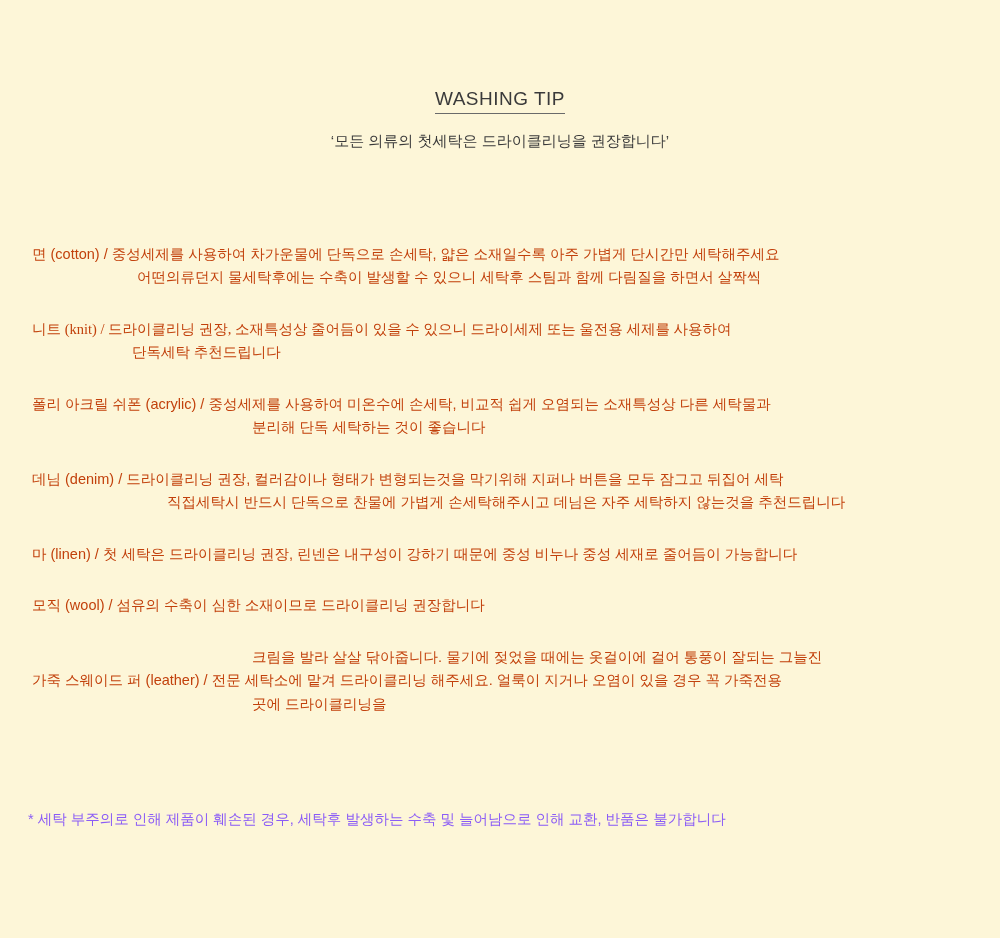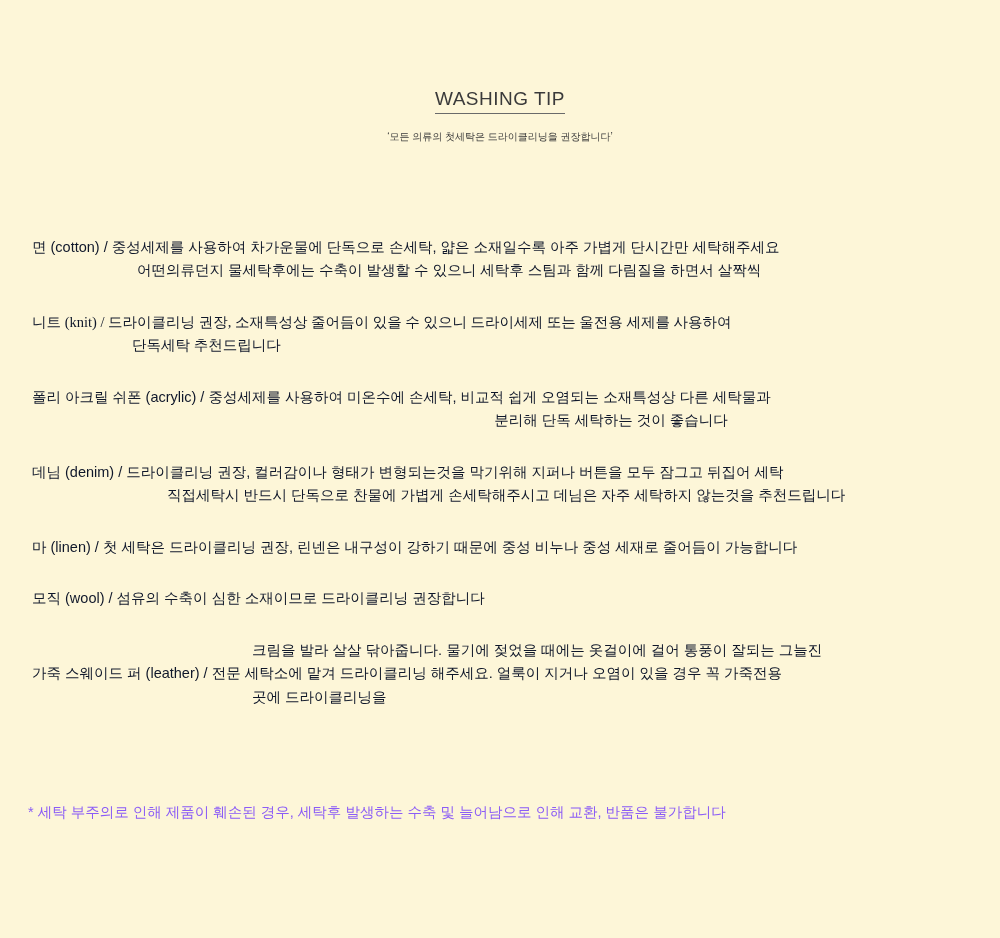--- a/index.html
+++ b/index.html
@@ -30,42 +30,42 @@
     display: inline-block;
     font-size: 19px;
     letter-spacing: 0.5px;
     color: #3a3a3a;
     border-bottom: 1px solid #6a6a6a;
     padding-bottom: 2px;
     line-height: 1.2;
   }
   .subtitle {
     margin-top: 16px;
-    font-size: 10px;
+    font-size: 15px;
     color: #3a3a3a;
     line-height: 1.4;
   }
 
   
   .content {
     margin-top: 92px;
     padding: 0 30px 0 32px;
   }
   .entry {
     margin-bottom: 26px;
     font-size: 14.5px;
     line-height: 1.62;
-    color: #0f172a;
+    color: #c2410c;
   }
   .entry .line {
     white-space: nowrap;
   }
   .entry .indent-1 { padding-left: 105px; }
   .entry .indent-2 { padding-left: 100px; }
-  .entry .indent-3 { padding-left: 220px; text-align: center; }
+  .entry .indent-3 { padding-left: 220px; }
   .entry .indent-4 { padding-left: 135px; }
   .entry .indent-5 { padding-left: 220px; }
 
   .entry.e-cotton { margin-bottom: 28px; }
   .entry.e-knit   { margin-bottom: 28px; font-family: Liberation Serif, serif; }
   .entry.e-acrylic{ margin-bottom: 28px; }
   .entry.e-denim  { margin-bottom: 28px; }
   .entry.e-linen  { margin-bottom: 28px; }
   .entry.e-wool   { margin-bottom: 28px; }
   .entry.e-leather{ margin-bottom: 0; }

